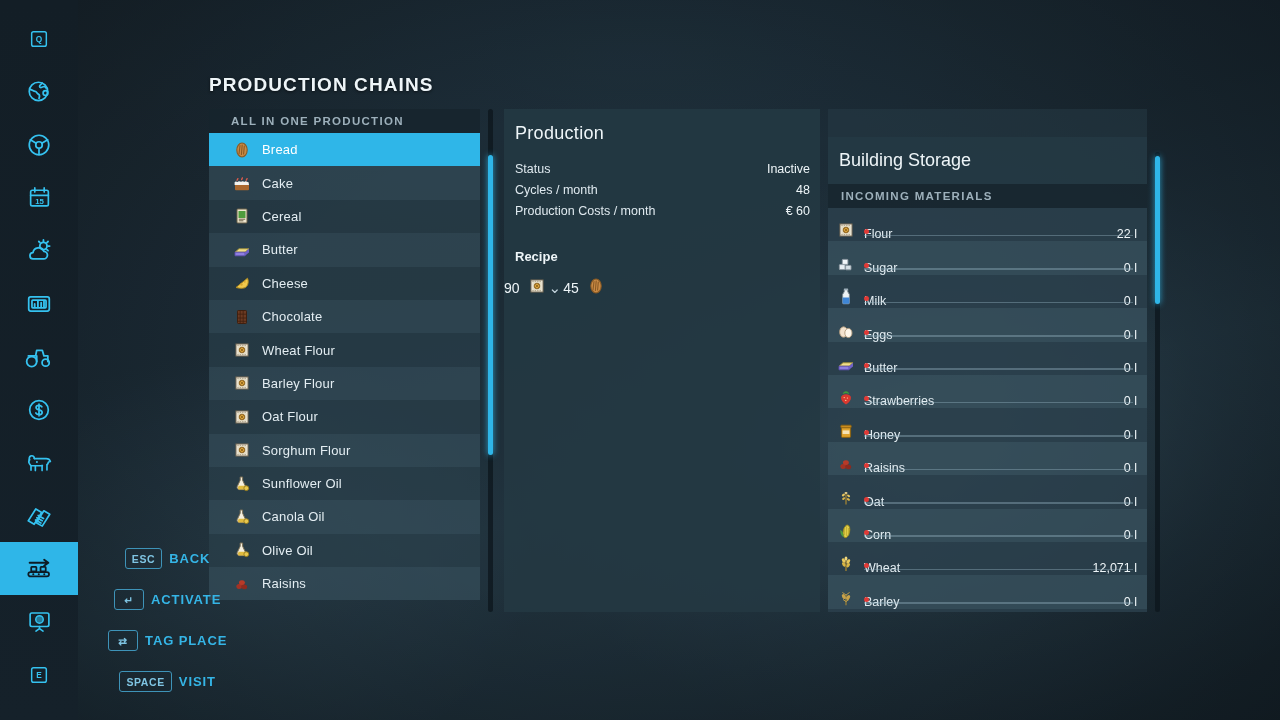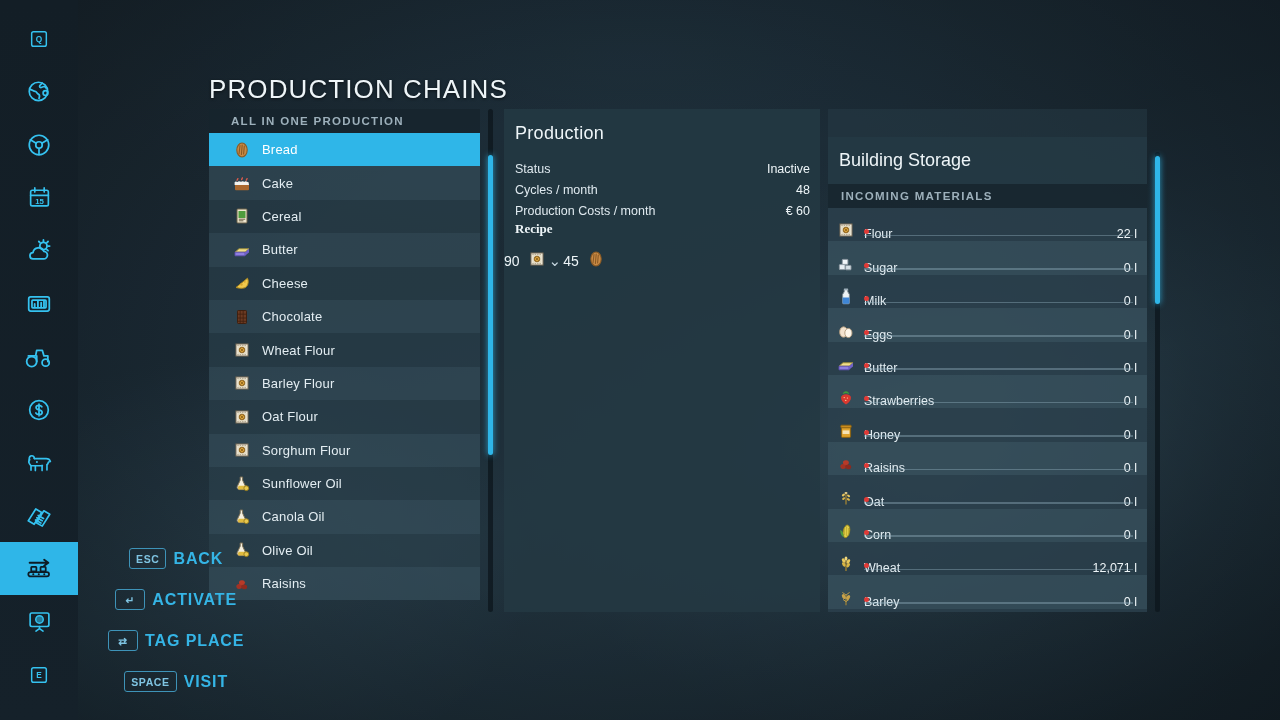--- a/index.html
+++ b/index.html
@@ -43,22 +43,22 @@
     display: flex; align-items: center; justify-content: center;
     color: #35c2f0;
   }
   .rail-item.active { background: #2fb6e8; color: #0d1b24; }
   .rail-item svg { display: block; }
   .rail-spacer-top { height: 12px; }
 
   
   .page-title {
     position: absolute; left: 209px; top: 74px;
-    font-size: 26px; letter-spacing: 1.1px;
-    color: #eef5f8; font-weight: 400;
+    font-size: 19px; letter-spacing: 1.1px;
+    color: #eef5f8; font-weight: 700;
     text-shadow: 0 1px 3px rgba(0,0,0,0.6);
   }
 
   
   .panel-list {
     position: absolute; left: 209px; top: 109px;
     width: 271px; height: 503px;
     overflow: hidden;
   }
   .list-header {
@@ -109,22 +109,22 @@
     padding: 14px 0 0 11px; letter-spacing: 0.3px;
   }
   .stat-list { margin-top: 14px; padding: 0 10px 0 11px; }
   .stat {
     display: flex; justify-content: space-between;
     font-size: 12.5px; color: #dfe9ef;
     padding: 3.5px 0;
   }
   .stat .v { color: #eef5f8; }
   .recipe-title {
-    padding-left: 11px;
-    font-size: 13px; font-weight: 700; color: #eef5f8; font-family: Liberation Serif, serif;
+    margin-top: 28px; padding-left: 11px;
+    font-size: 13px; font-weight: 700; color: #eef5f8;
   }
   .recipe-body {
     margin-top: 12px;
     display: flex; align-items: center;
     gap: 2px;
   }
   .recipe-line {
     display: flex; align-items: center; gap: 7px;
     font-size: 14px; color: #eef5f8;
   }
@@ -184,21 +184,21 @@
   .key {
     min-width: 30px; height: 21px;
     padding: 0 6px;
     border: 1.5px solid #3e93b8;
     border-radius: 3px;
     display: flex; align-items: center; justify-content: center;
     color: #7fc4e2; font-size: 10.5px; font-weight: 700;
     letter-spacing: 0.6px;
   }
   .help .txt {
-    color: #35b5e6; font-size: 16px;
+    color: #35b5e6; font-size: 13px;
     font-weight: 700; letter-spacing: 0.9px;
   }
 </style>
 </head>
 <body>
 
 <div class="bg"></div>
 <div class="bg-dim"></div>
 <div class="bg-vignette"></div>
 

